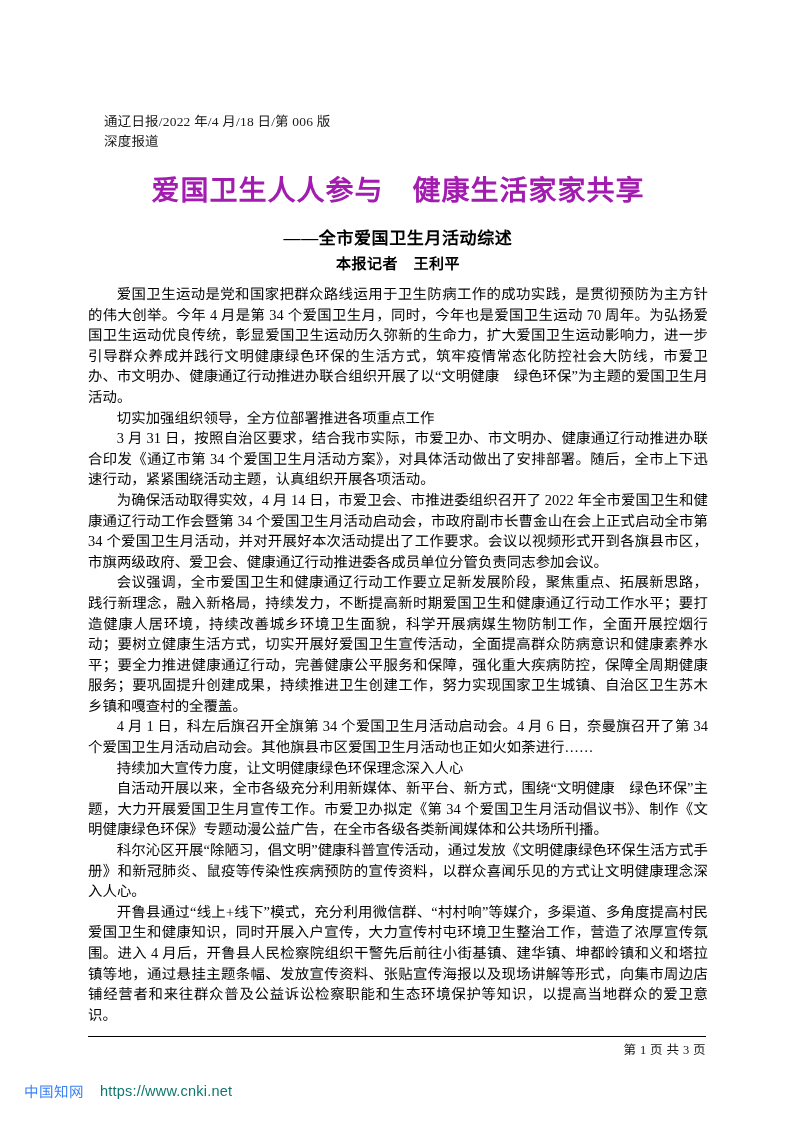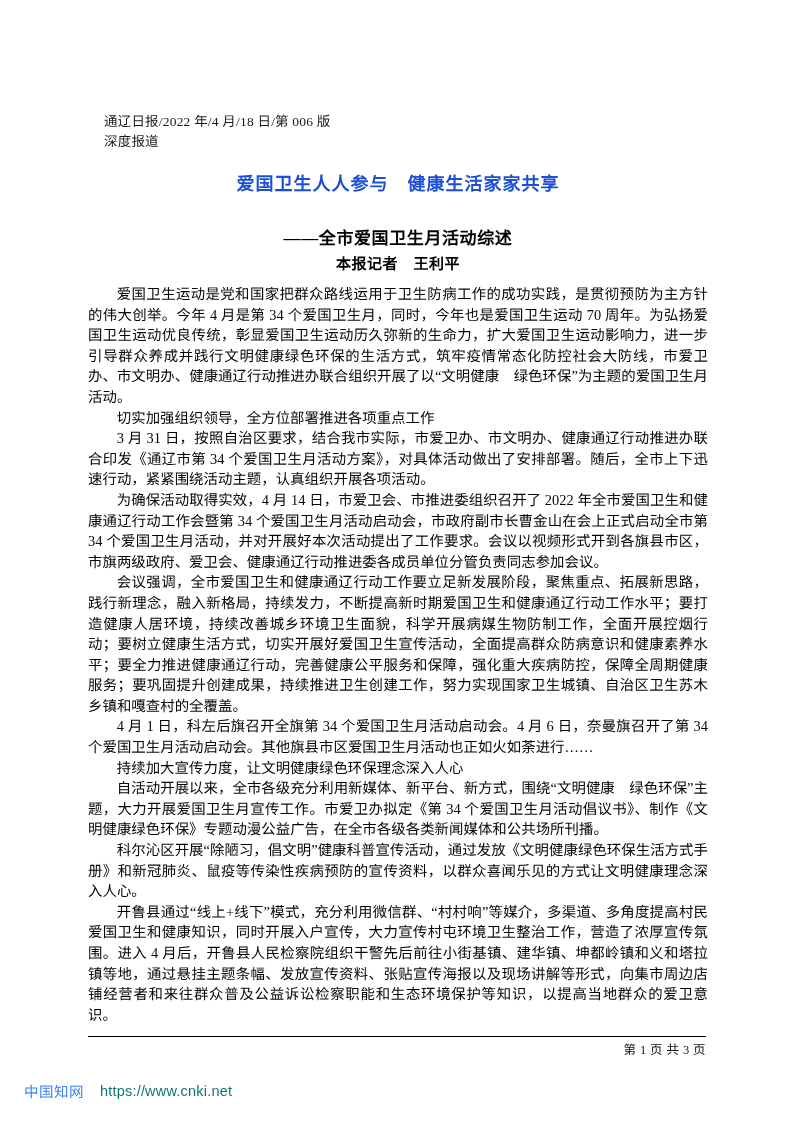--- a/index.html
+++ b/index.html
@@ -41,25 +41,25 @@
     white-space: nowrap;
   }
 
   
   .headline {
     position: absolute;
     left: 88px;
     top: 155px;
     width: 620px;
     text-align: center;
-    font-size: 18px;
+    font-size: 28px;
     line-height: 34px;
     font-weight: bold;
     letter-spacing: 1px;
-    color: #1d4ed8;
+    color: #a21caf;
   }
   .subhead {
     position: absolute;
     left: 88px;
     top: 212px;
     width: 620px;
     text-align: center;
     font-size: 17px;
     line-height: 26px;
     font-weight: bold;

